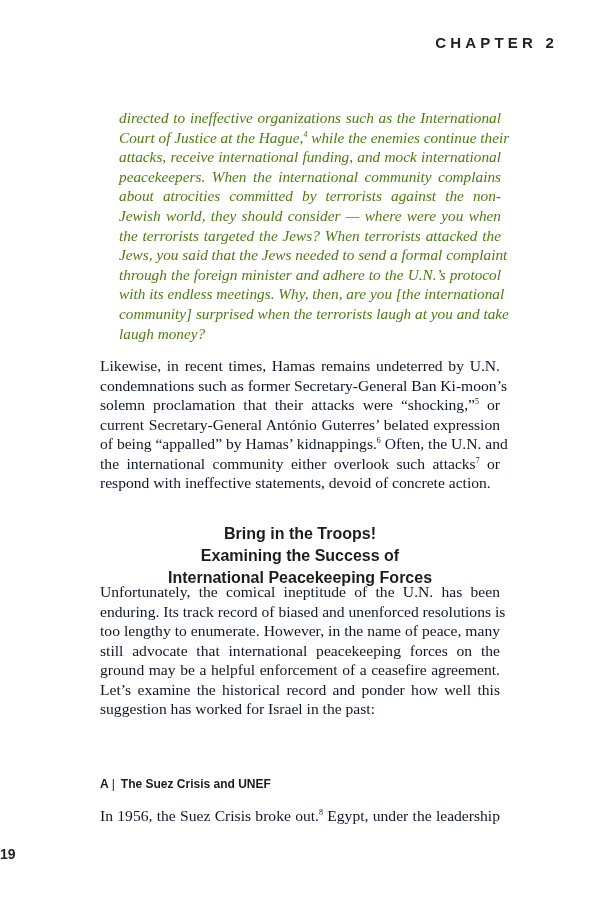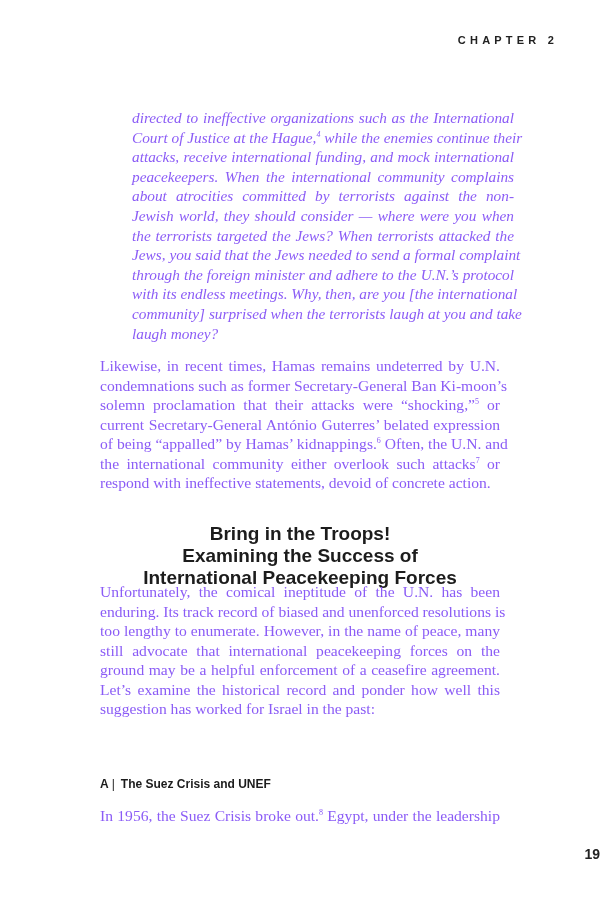--- a/index.html
+++ b/index.html
@@ -3,53 +3,53 @@
 <meta charset="utf-8">
 <style>
   html, body { margin: 0; padding: 0; }
   body {
     width: 600px; height: 900px; background: #ffffff; position: relative; overflow: hidden;
     color: #2a2a2a;
   }
   .running-head {
     position: absolute; top: 34px; right: 42px;
     font-family: "Liberation Sans", sans-serif; font-weight: bold;
-    font-size: 11px; letter-spacing: 4.2px; color: #222;
+    font-size: 15px; letter-spacing: 4.2px; color: #222;
   }
   .text-block { position: absolute; left: 100px; width: 400px; }
   .quote {
-    position: absolute; left: 132px; top: 108px; width: 382px;
+    position: absolute; left: 119px; top: 108px; width: 382px;
     font-family: "Liberation Serif", serif; font-style: italic;
-    font-size: 15.3px; line-height: 19.6px; color: #8b5cf6;
+    font-size: 15.3px; line-height: 19.6px; color: #4d7c0f;
     text-align: justify; text-align-last: left;
   }
   .para {
     font-family: "Liberation Serif", serif;
-    font-size: 15.6px; line-height: 19.5px; color: #8b5cf6;
+    font-size: 15.6px; line-height: 19.5px; color: #0f172a;
     text-align: justify; text-align-last: left;
   }
   .para1 { top: 356px; }
   .para2 { top: 582px; }
   .para3 { top: 806px; }
   .line { display: block; text-align: justify; text-align-last: justify; white-space: nowrap; }
   .line.last { text-align-last: left; }
   sup { font-size: 8px; line-height: 0; vertical-align: 6px; }
   .section-heading {
     position: absolute; left: 90px; width: 420px; top: 523px;
     font-family: "Liberation Sans", sans-serif; font-weight: bold;
-    font-size: 19px; line-height: 22px; color: #1c1c1c; text-align: center;
+    font-size: 16px; line-height: 22px; color: #1c1c1c; text-align: center;
   }
   .subheading {
     position: absolute; left: 100px; top: 775px;
     font-family: "Liberation Sans", sans-serif; font-weight: bold;
     font-size: 12px; line-height: 19px; color: #1c1c1c;
   }
   .subheading .sep { font-weight: normal; margin: 0 6px 0 3px; }
   .page-number {
-    position: absolute; top: 846px; left: 0; width: 600px; text-align: right;
+    position: absolute; top: 846px; left: 0; width: 600px; text-align: left;
     font-family: "Liberation Sans", sans-serif; font-size: 14px; font-weight: bold; color: #222;
   }
 </style>
 </head>
 <body>
 
 <div class="running-head">CHAPTER 2</div>
 
 <div class="quote">
   <span class="line">directed to ineffective organizations such as the International</span>

